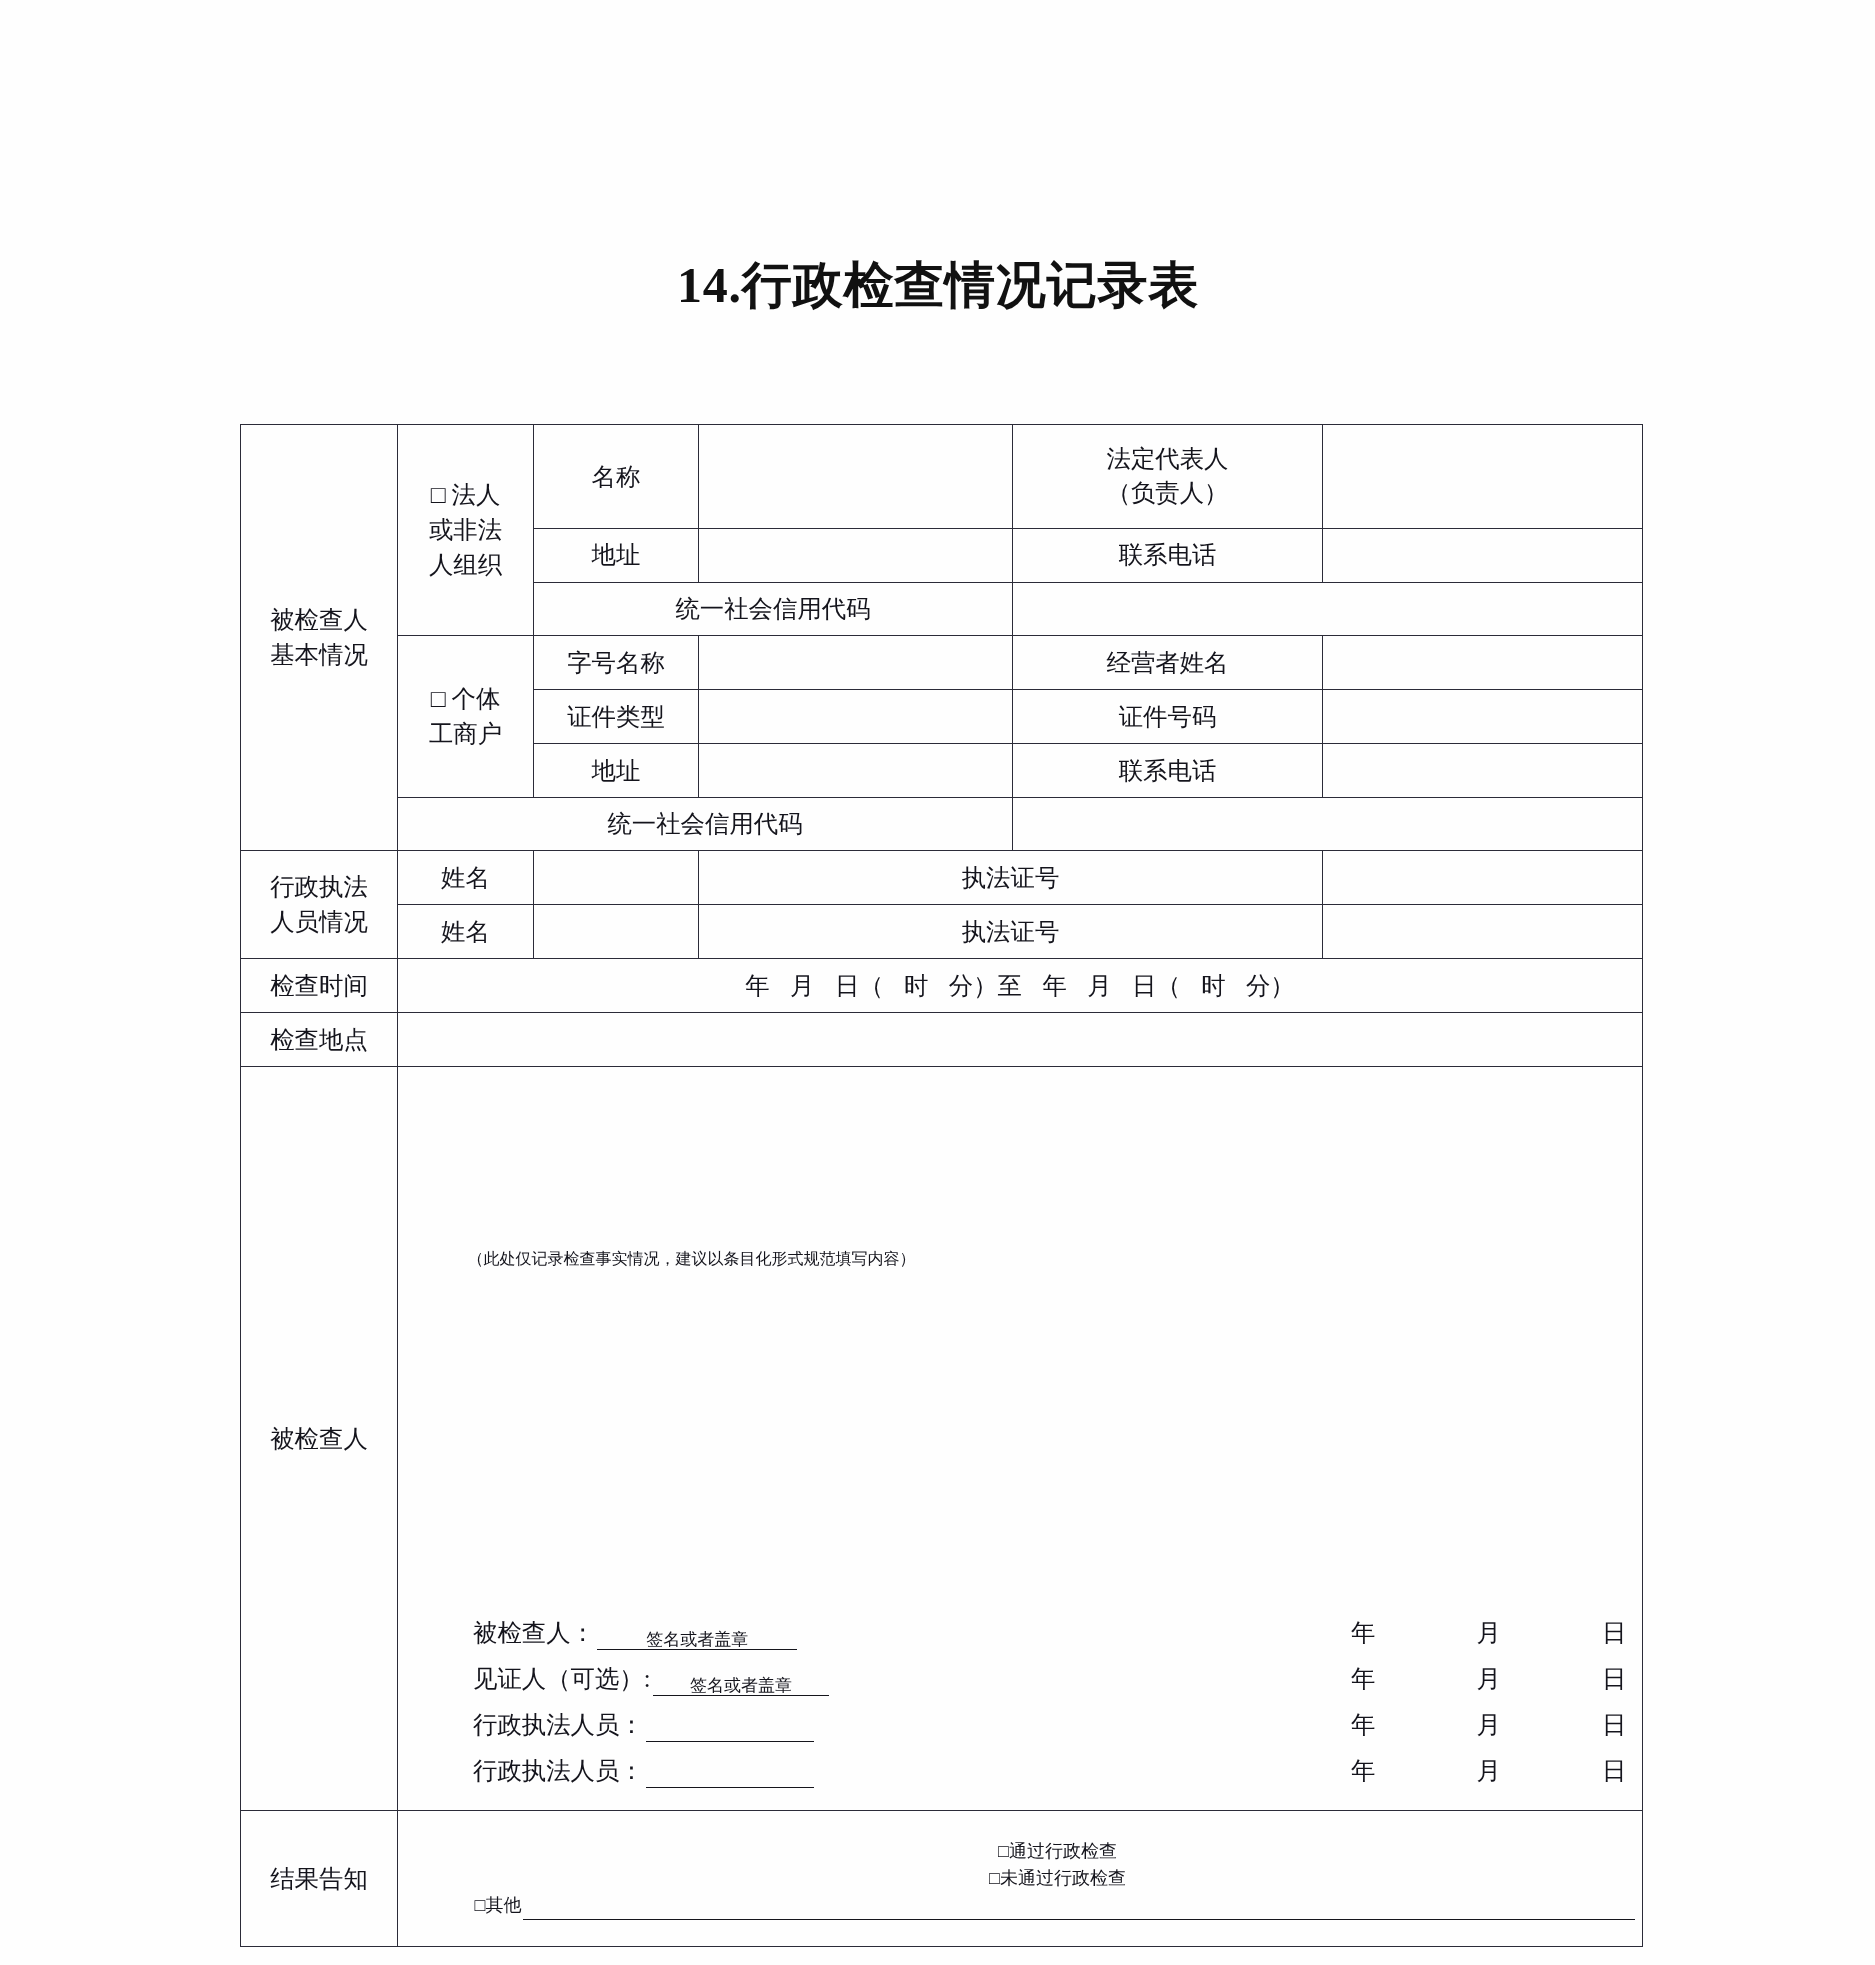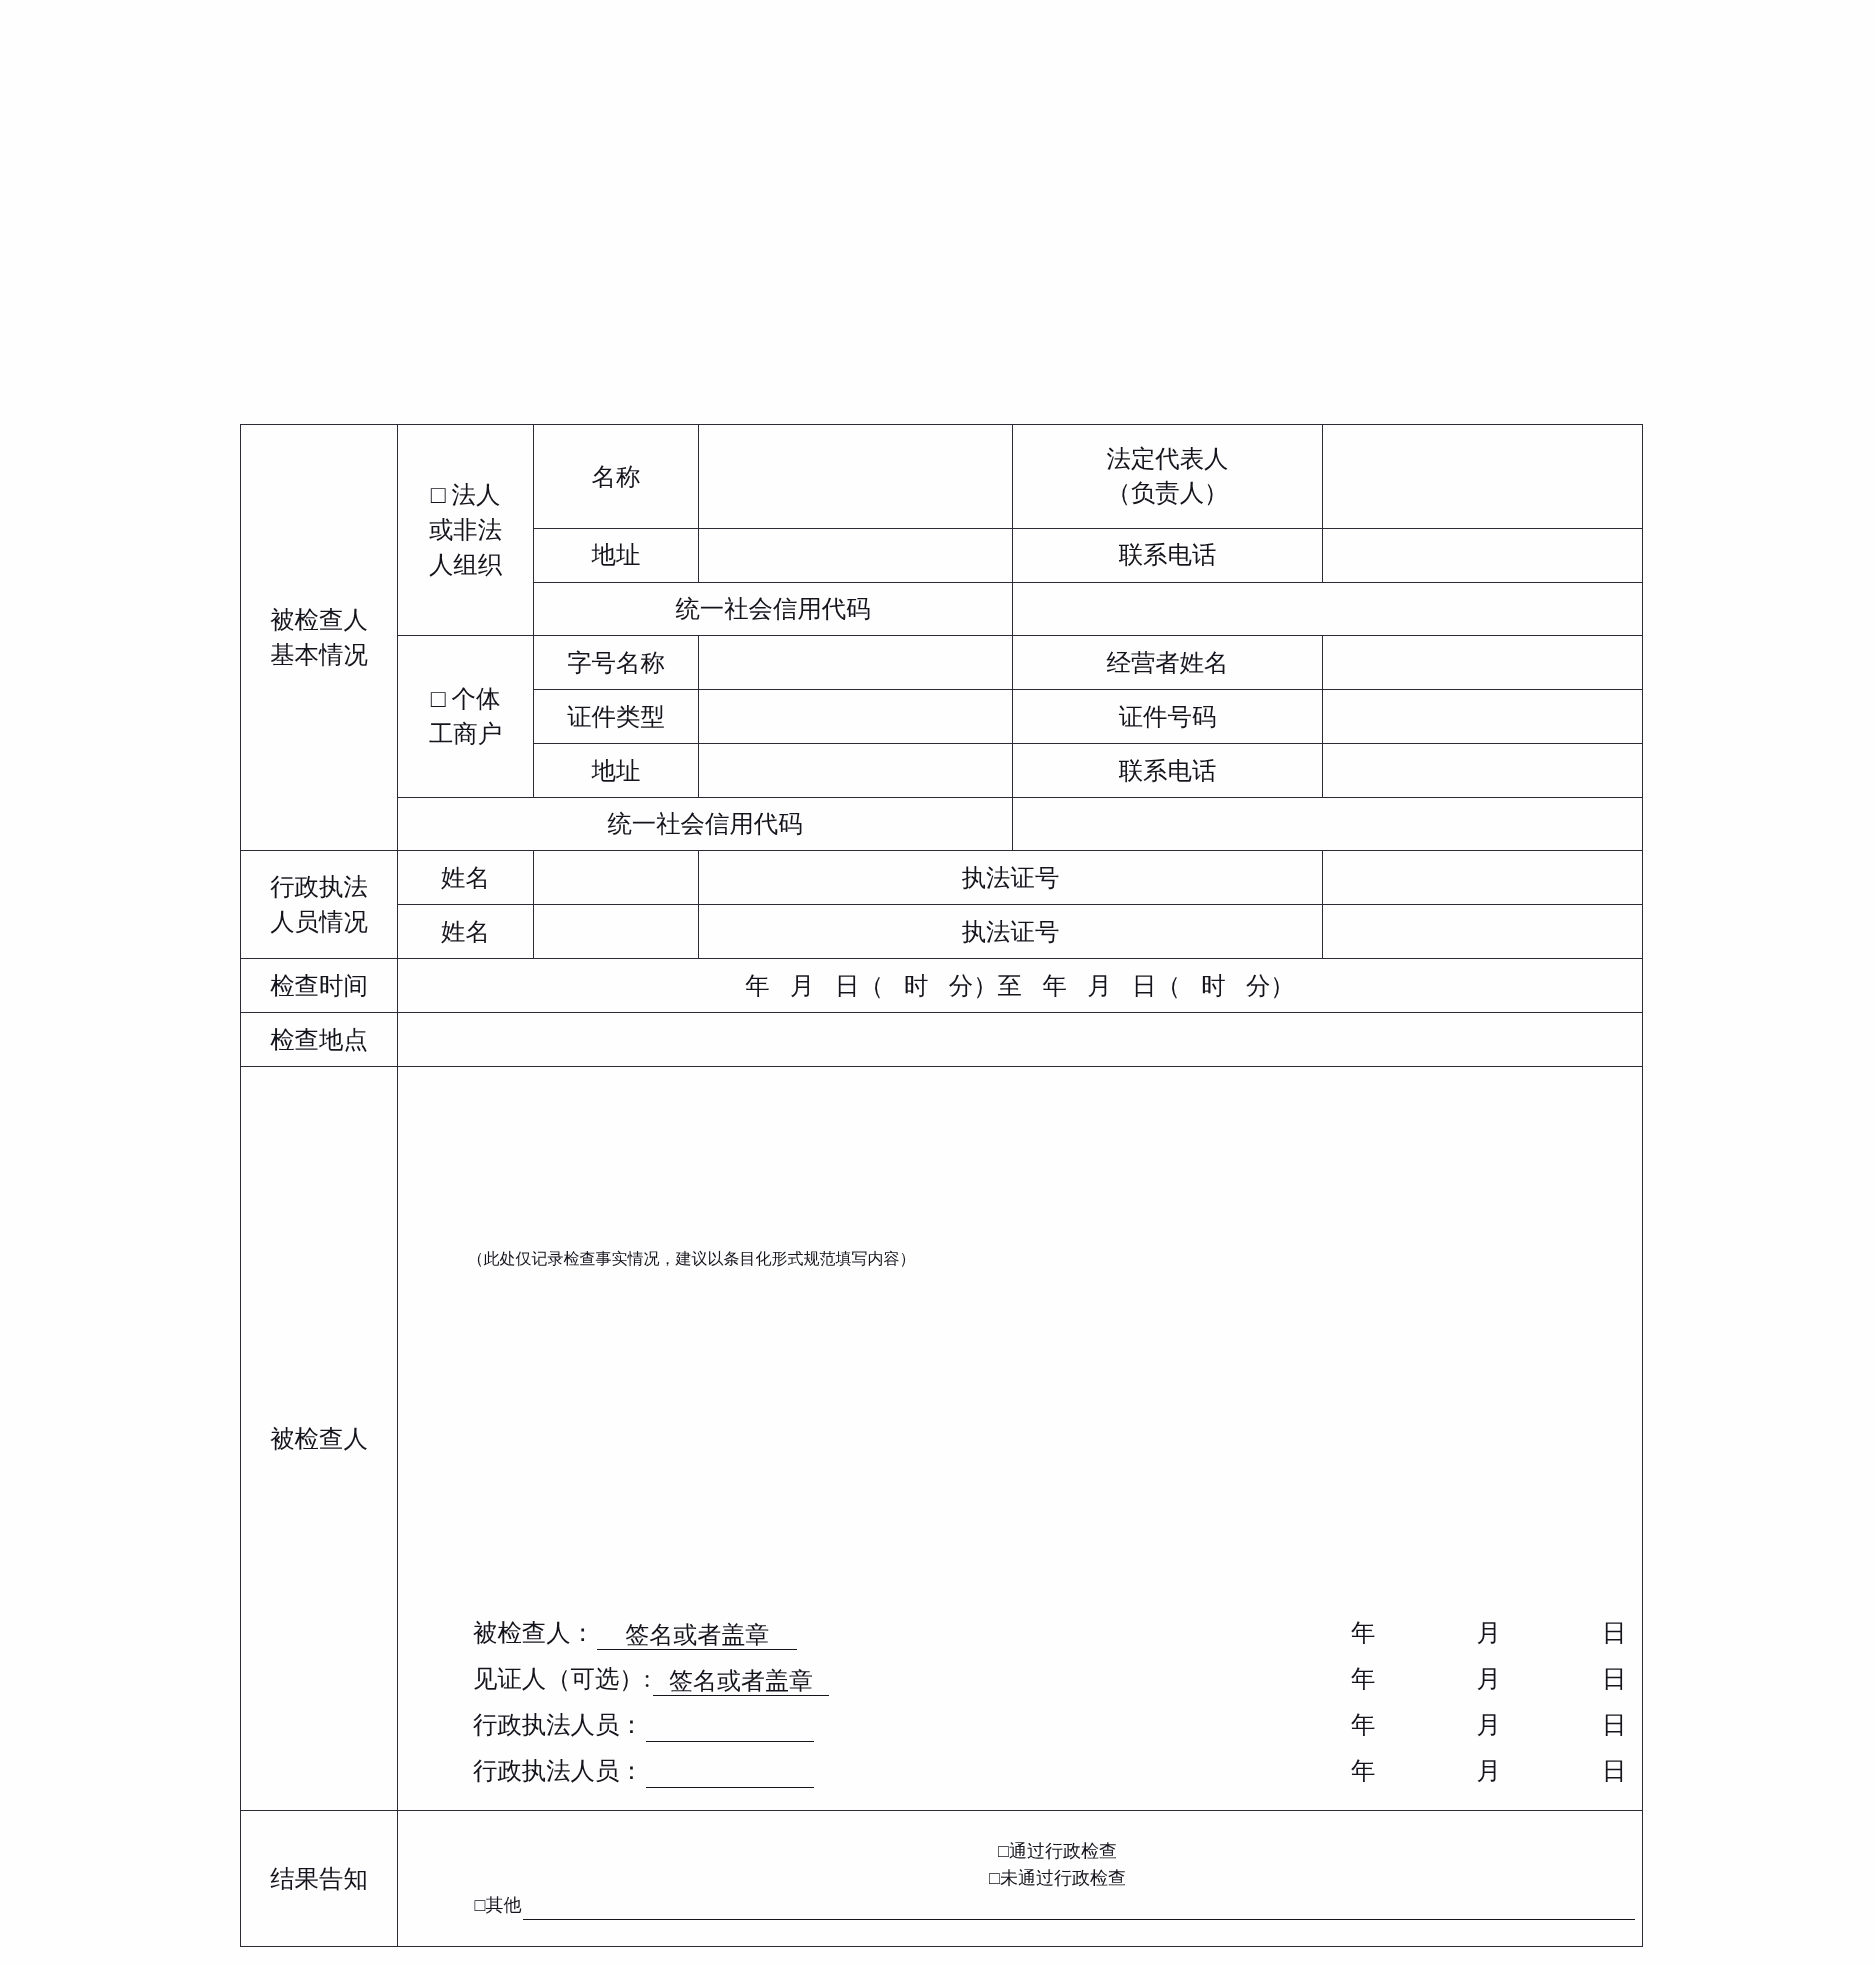--- a/index.html
+++ b/index.html
@@ -108,21 +108,21 @@
     box-sizing: border-box;
   }
   .sign-label {
     font-size: 24.4px;
     white-space: nowrap;
   }
   .sign-line {
     flex: 0 0 auto;
     border-bottom: 1.6px solid #15151c;
     text-align: center;
-    font-size: 24px;
+    font-size: 17px;
     line-height: 1.05;
     white-space: nowrap;
     padding: 0 5.5px 0.8px 5.5px;
     margin-left: 2.4px;
   }
   .sign-line.w-a { width: 189px; }
   .sign-line.w-b { width: 165px; }
   .sign-line.w-c { width: 157px; }
   .sign-spacer { flex: 1 1 auto; }
   .sign-date {
@@ -159,20 +159,21 @@
     margin-left: 1.6px;
     height: 21px;
     margin-right: 5.5px;
   }
 </style>
 </head>
 <body>
 
 <div class="page">
 
+  <div class="title">14.行政检查情况记录表</div>
 
   <div class="form-wrap">
     <table class="form">
       <colgroup>
         <col style="width:157px">
         <col style="width:136px">
         <col style="width:165px">
         <col style="width:314px">
         <col style="width:310px">
         <col style="width:320px">

